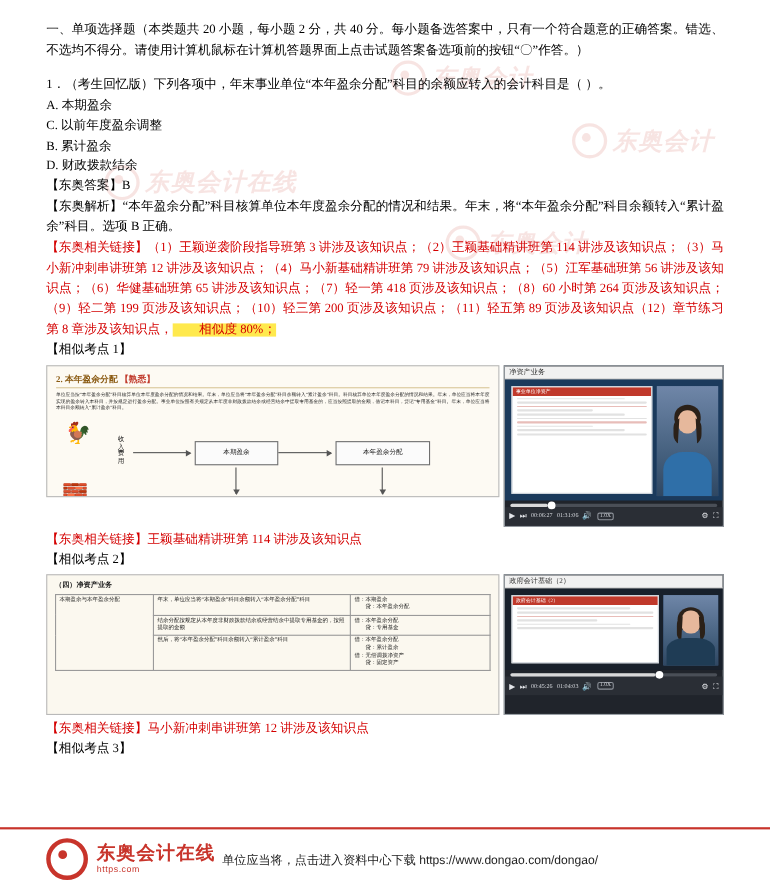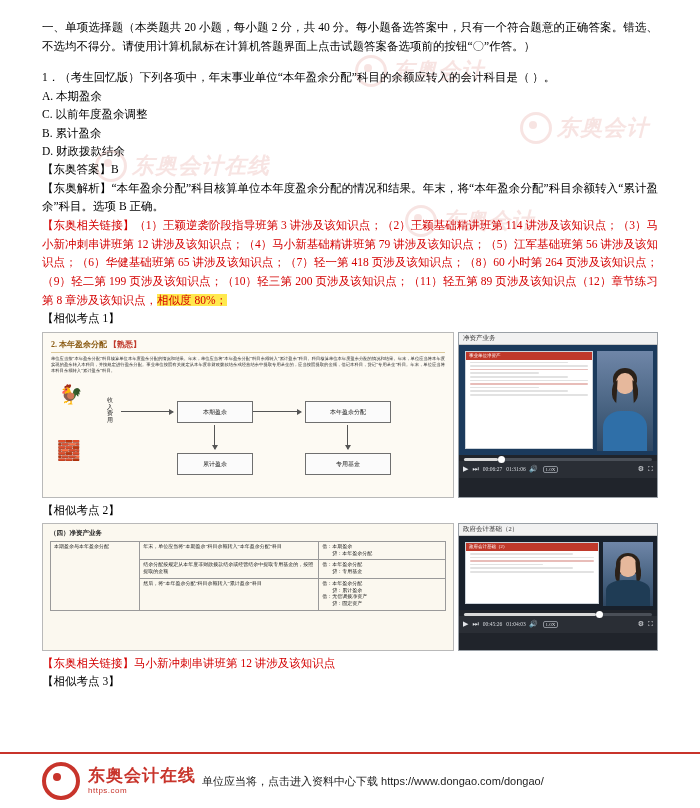--- a/index.html
+++ b/index.html
@@ -67,21 +67,21 @@
     line-height: 1.62;
     text-align: justify;
     position: relative;
     z-index: 2;
     margin: 0;
   }
   .red { color: #d40000; }
   .tight { line-height: 1.6; font-family: Liberation Serif, serif; }
   .blk { margin-top: 13px; }
 
-  .highlight { background: #ffe94d; }
+  .highlight { background: #ffe94d; padding-left: 24px; }
 
   
   .figure {
     position: relative;
     z-index: 2;
     margin: 4px 0 3px 0;
     display: flex;
     width: 100%;
     box-sizing: border-box;
   }
@@ -97,21 +97,21 @@
     flex: 1;
     margin-left: 4px;
     border: 1px solid #9aa0a6;
     background: #20242b;
     box-sizing: border-box;
     position: relative;
     overflow: hidden;
   }
 
   
-  .slide1 { height: 166px; padding: 6px 8px; }
+  .slide1 { height: 120px; padding: 6px 8px; }
   .slide1 .s-head {
     font-size: 8px;
     font-weight: bold;
     color: #8a5a12;
     border-bottom: 1px solid #d9c79a;
     padding-bottom: 2px;
     margin-bottom: 3px;
   }
   .slide1 .s-head .tag {
     color: #c0392b;
@@ -503,20 +503,23 @@
         <span>01:31:06</span>
         <span class="ctrl-ic">🔊</span>
         <span class="badge-box">1.0X</span>
         <span style="flex:1"></span>
         <span class="ctrl-ic">⚙</span>
         <span class="ctrl-ic">⛶</span>
       </div>
     </div>
   </div>
 
+  <p class="para red tight">
+    <span>【东奥相关链接】</span><span>王颖基础精讲班第 114 讲涉及该知识点</span>
+  </p>
 
   <p class="para tight">【相似考点 2】</p>
 
   <div class="figure">
     <div class="shot-left slide2">
       <div class="t-title">（四）净资产业务</div>
       <table class="acc">
         <tbody>
             <tr>
           <td class="c1" rowspan="3">本期盈余与本年盈余分配</td>

